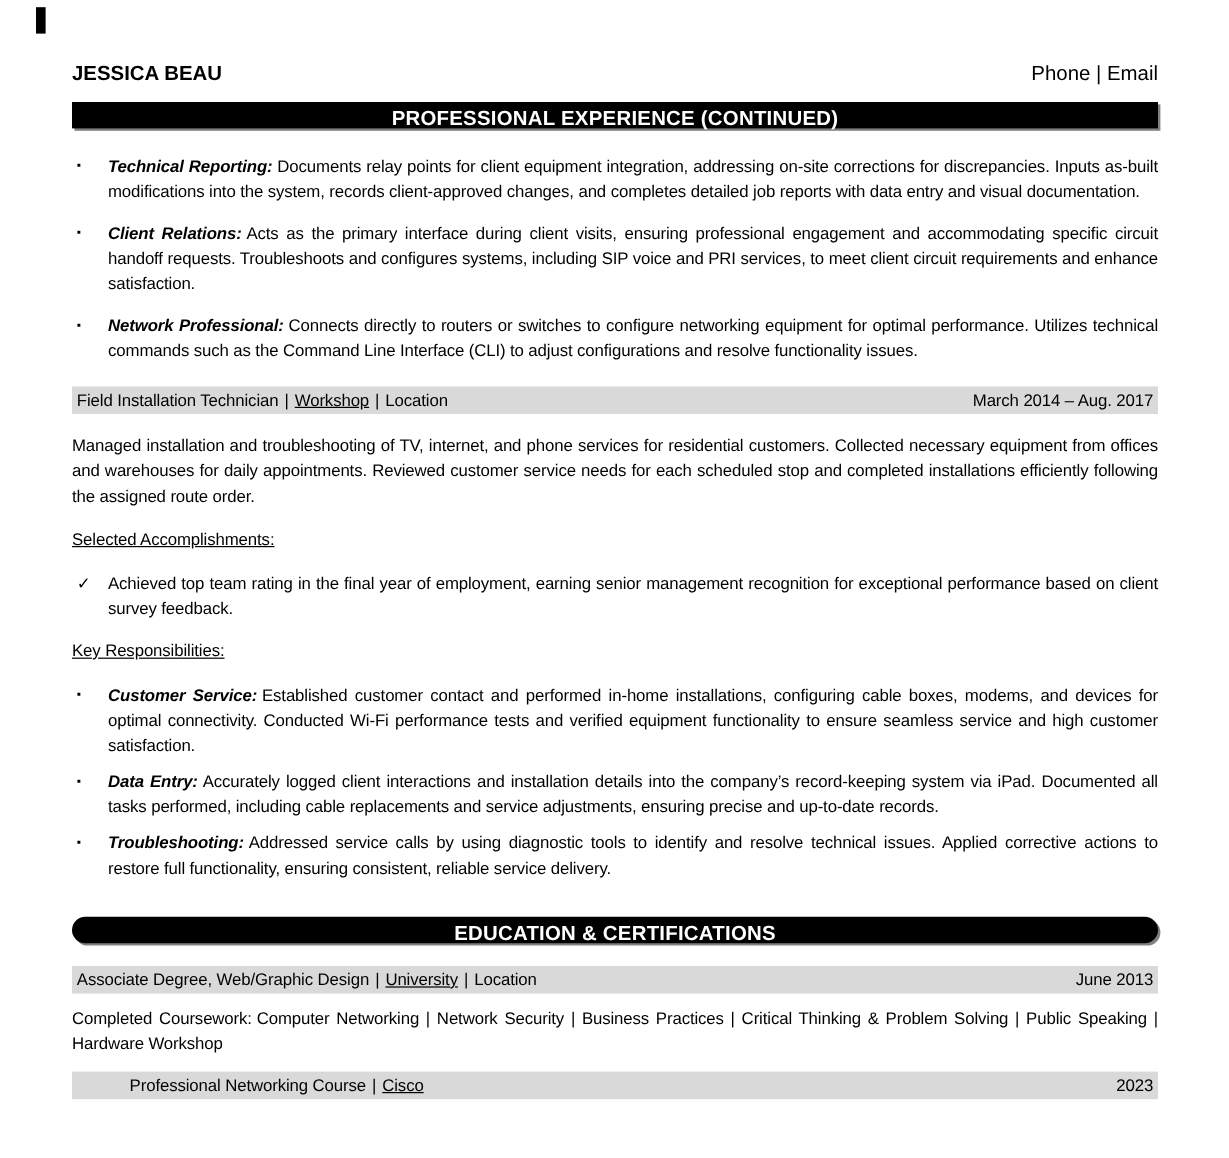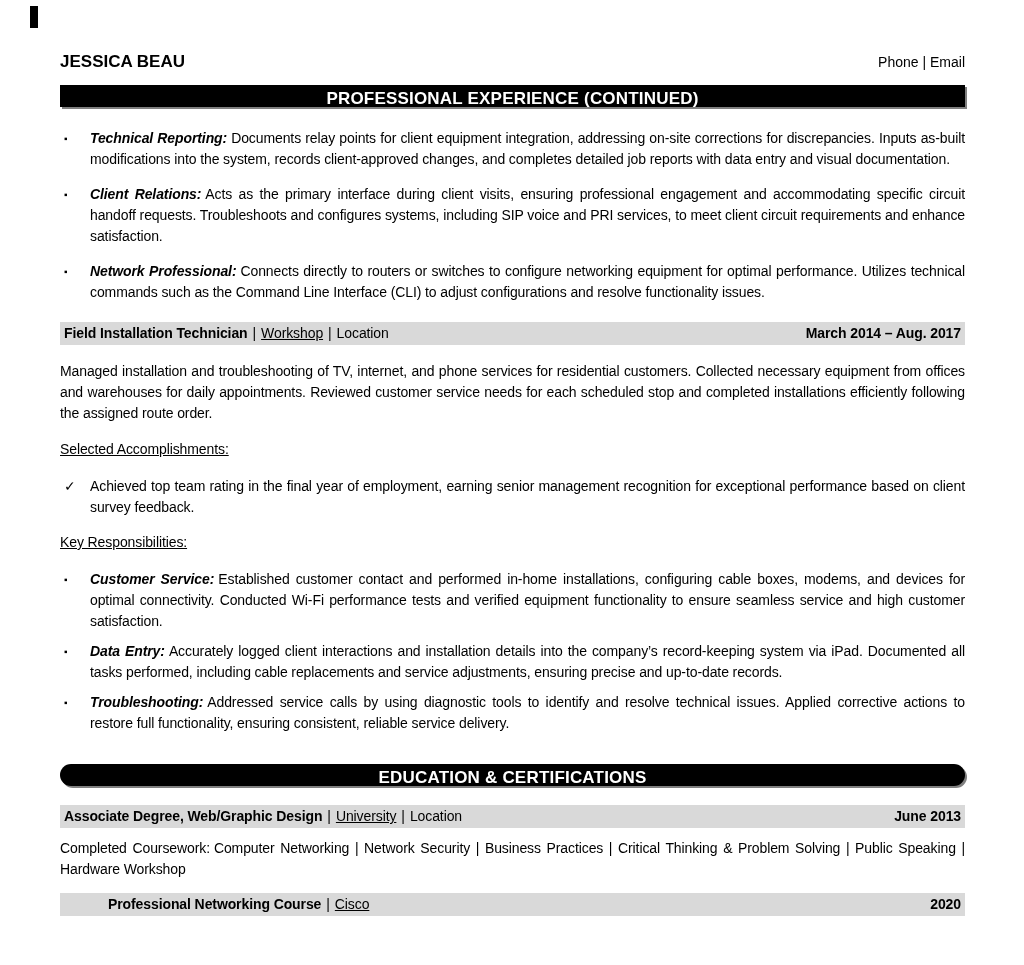--- a/index.html
+++ b/index.html
@@ -14,42 +14,42 @@
     font-size:14px; line-height:21px; letter-spacing:-0.1px;
     position:relative;
   }
   .corner-mark{position:absolute; left:30px; top:6px; width:8px; height:22px; background:#000;}
   .page{width:905px; margin-left:60px;}
   .header-row{
     padding-top:51px; display:flex; justify-content:space-between; align-items:baseline;
     line-height:22px;
   }
   .candidate-name{font-size:17px; font-weight:bold; letter-spacing:0;}
-  .contact-info{font-size:14px; letter-spacing:0;}
+  .contact-info{font-size:17px; letter-spacing:0;}
   .banner{
     margin-top:12px; height:22px; background:var(--banner-bg); color:var(--banner-fg);
     font-size:17px; font-weight:bold; text-align:center; line-height:28px; letter-spacing:0.2px;
     box-shadow:2px 2px 0 0 var(--shadow);
   }
   .banner.edu{margin-top:30px;border-radius:11px;}
   .bullets{margin-top:21px;}
   .bullet-item{display:flex; padding-left:4px; margin-bottom:14px;}
   .bullet-item.tight{margin-bottom:9px;}
   .bullet-item:last-child{margin-bottom:0;}
   .glyph-col{flex:0 0 26px;}
   .sq{font-size:10px; line-height:21px;}
   .ck{font-size:14px; line-height:21px;}
   .bullet-body{flex:1; text-align:justify;}
   .lead{font-weight:bold; font-style:italic; margin-right:4px;}
   .bar{
     margin-top:19px; height:23px; background:var(--bar-bg);
     display:flex; justify-content:space-between; align-items:center;
     padding:0 4px; line-height:23px; white-space:nowrap;
   }
-  .bar .b{font-weight:bold;}
+  .bar .b{font-weight:normal;}
   .sep{margin:0 5px;}
   .u{text-decoration:underline;}
   .para{margin-top:16px; text-align:justify;}
   .subhead{margin-top:15px; text-decoration:underline;}
   .subhead.key{margin-top:14px;}
   .check-row{margin-top:16px;}
   .resp{margin-top:16px;}
   .coursework{margin-top:10px; text-align:justify;}
   .coursework .cl{margin-right:4px;}
   .bar.edu1{margin-top:19px;}
@@ -131,16 +131,16 @@
   </div>
 
   <div class="coursework">
     <span class="cl">Completed Coursework:</span><span>Computer Networking | Network Security | Business Practices | Critical Thinking &amp; Problem Solving | Public Speaking | Hardware Workshop</span>
   </div>
 
   <div class="bar cert">
     <div>
       <span class="b">Professional Networking Course</span><span class="sep">|</span><span class="u">Cisco</span>
     </div>
-    <div class="b">2020</div>
+    <div class="b">2023</div>
   </div>
 
 </div>
 
 </body></html>

